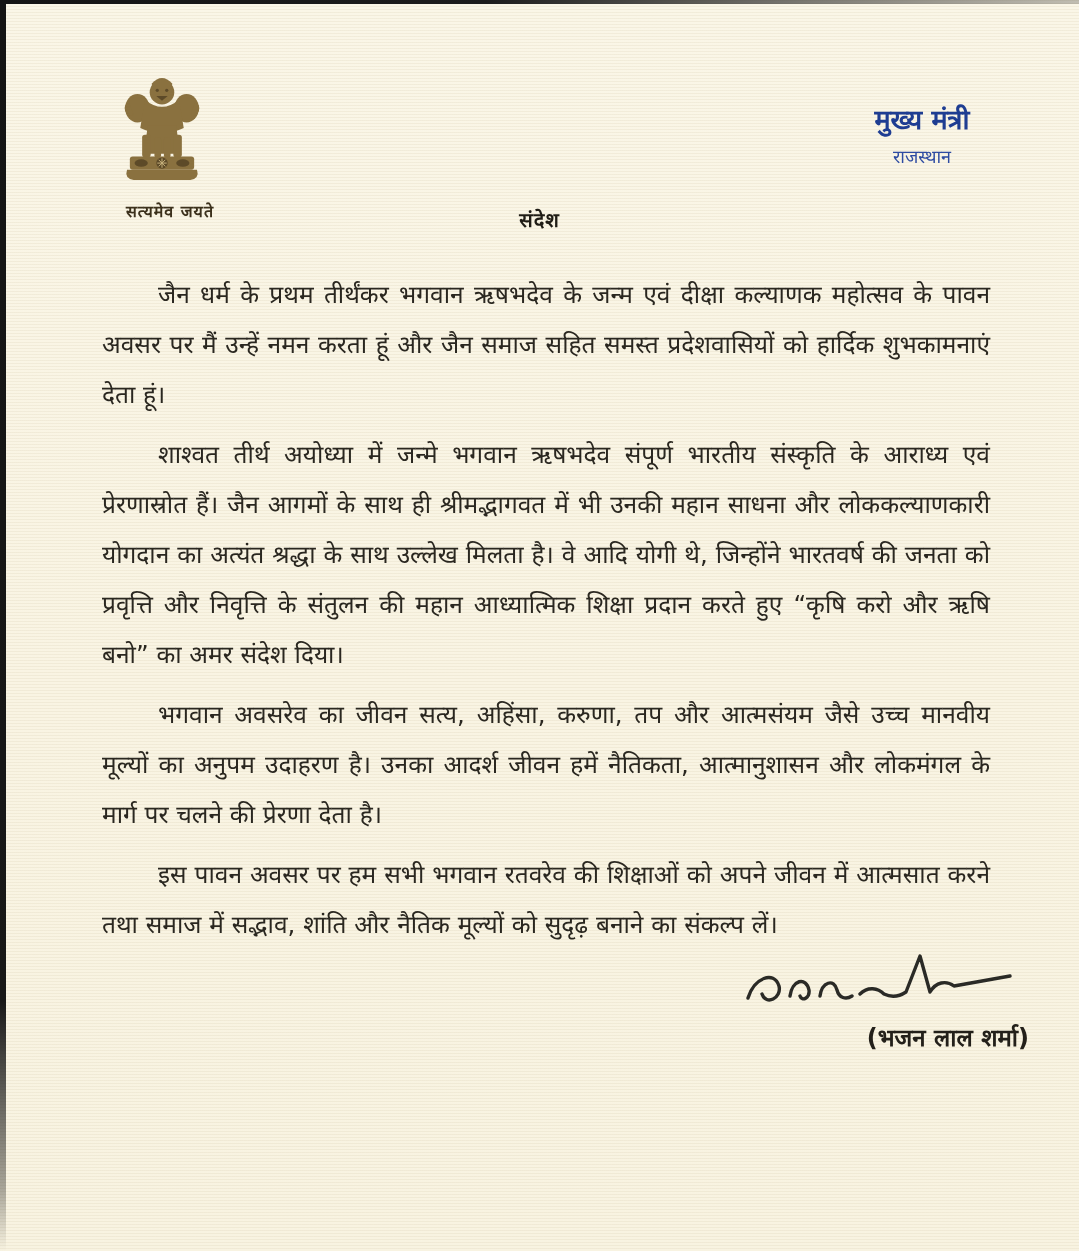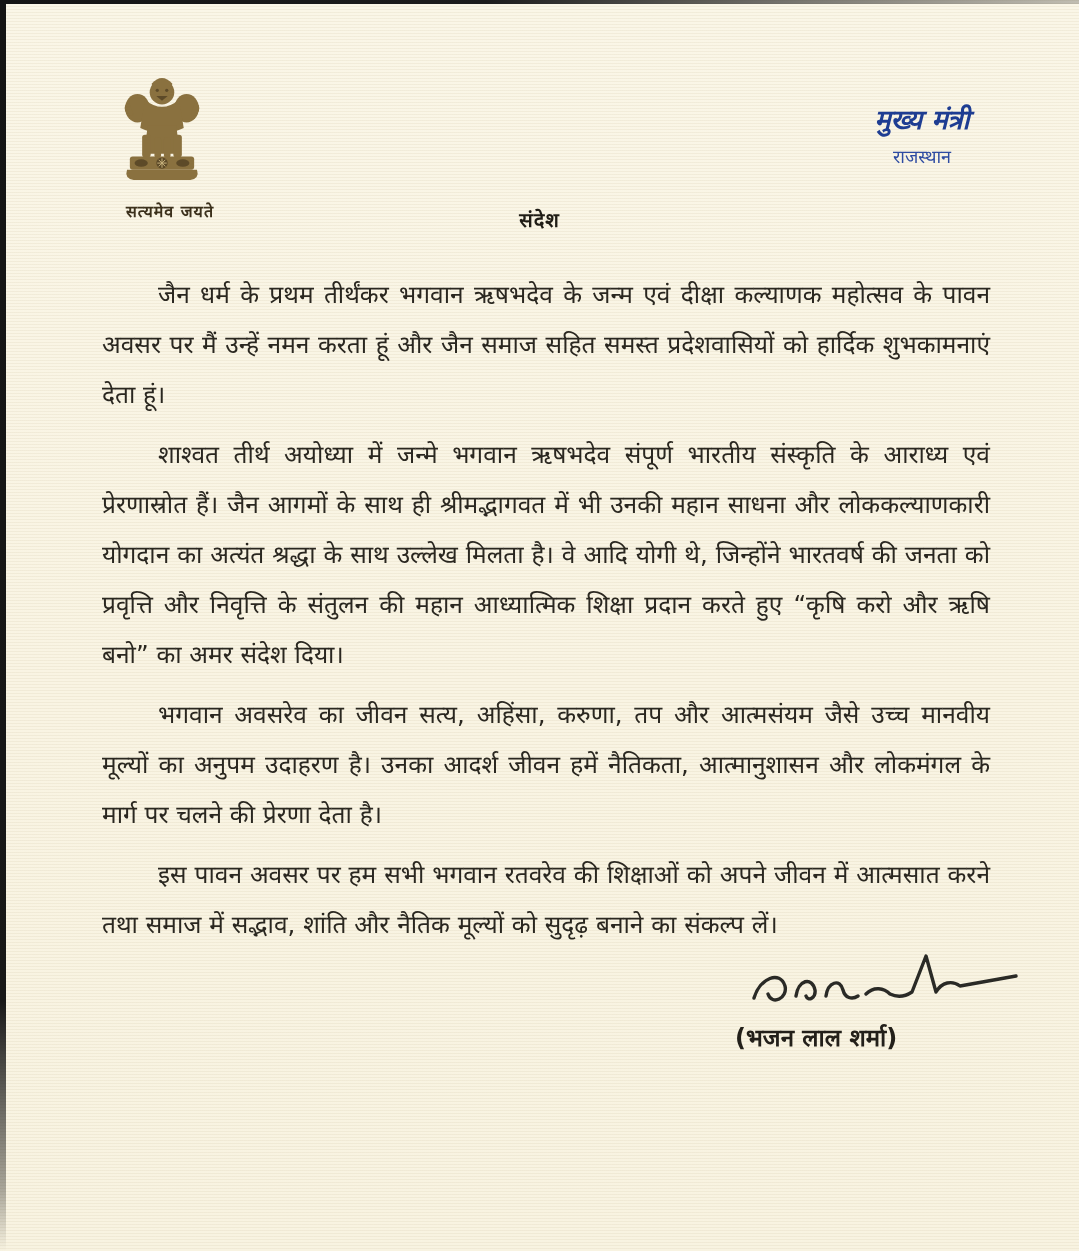--- a/index.html
+++ b/index.html
@@ -16,28 +16,28 @@
     font-family:"DejaVu Sans",sans-serif;
   }
   
   .edge-top{position:absolute;top:0;left:0;width:100%;height:4px;
     background:linear-gradient(90deg,#141414 0%,#1c1c1c 45%,rgba(20,20,20,.55) 75%,rgba(20,20,20,.25) 100%);}
   .edge-left{position:absolute;top:0;left:0;width:6px;height:100%;
     background:linear-gradient(180deg,#141414 0%,#181818 80%,rgba(20,20,20,.35) 95%,rgba(20,20,20,0) 100%);}
   .emblem-block{position:absolute;left:86px;top:68px;width:128px;text-align:right;}
   .emblem-caption{margin-top:4px;font-size:16px;font-weight:bold;color:#3c311c;letter-spacing:1px;}
   .office-block{position:absolute;top:100px;right:52px;width:210px;text-align:center;}
-  .office-title{font-size:27px;font-weight:bold;color:#1e3d92;font-style:italic;}
+  .office-title{font-size:27px;font-weight:bold;color:#1e3d92;}
   .office-region{font-size:18px;color:#2d4ba2;margin-top:7px;text-align:center;}
   .doc-title{position:absolute;top:206px;left:0;width:100%;text-align:center;
     font-size:20px;font-weight:bold;color:#1f1c15;letter-spacing:1px;}
   .content{position:absolute;top:270px;left:102px;width:888px;
     font-size:24.5px;line-height:50px;color:#2a2720;text-align:justify;}
   .content p{margin:0 0 10px 0;text-indent:56px;}
-  .signature-block{position:absolute;top:942px;right:44px;width:300px;text-align:left;}
+  .signature-block{position:absolute;top:942px;right:50px;width:300px;text-align:right;}
   .signatory-name{font-size:24px;font-weight:bold;color:#23201a;margin-top:0px;white-space:nowrap;}
   .sig-svg{display:block;margin:0 auto;}
 </style>
 </head>
 <body>
 
 <div class="page">
 
   <div class="edge-top"></div>
   <div class="edge-left"></div>

